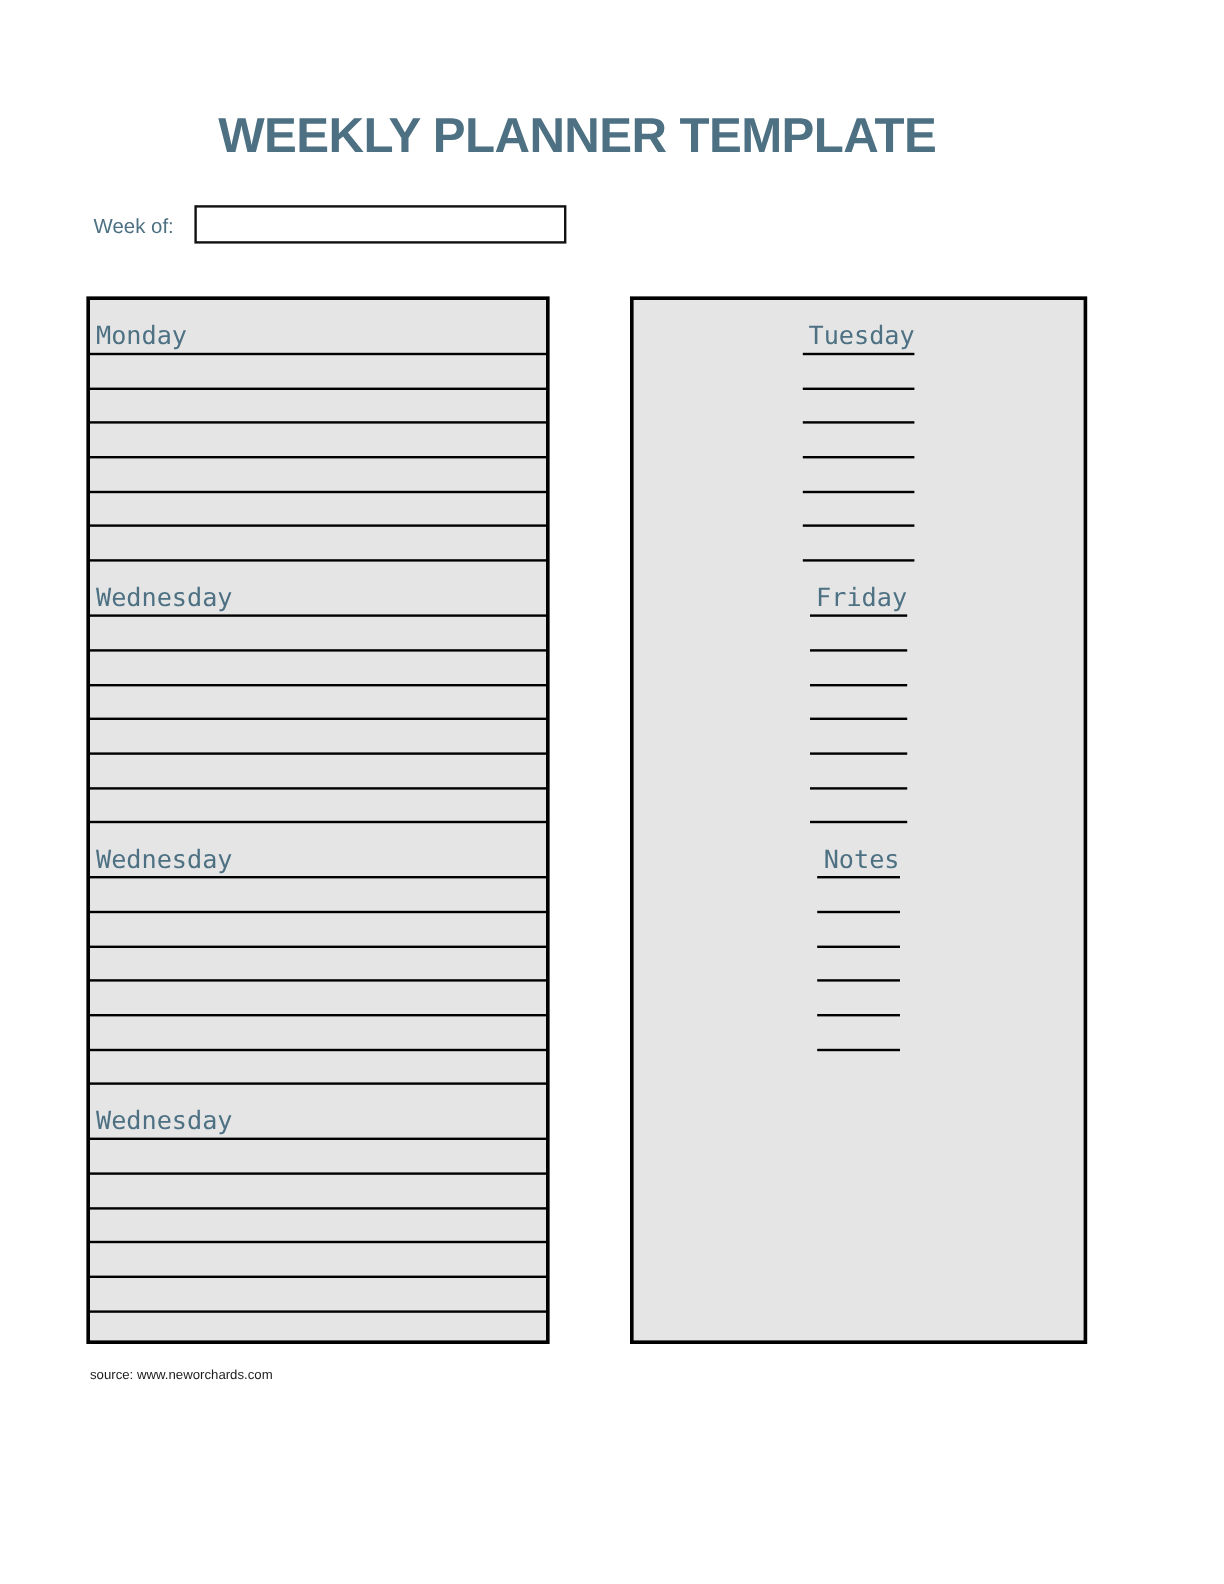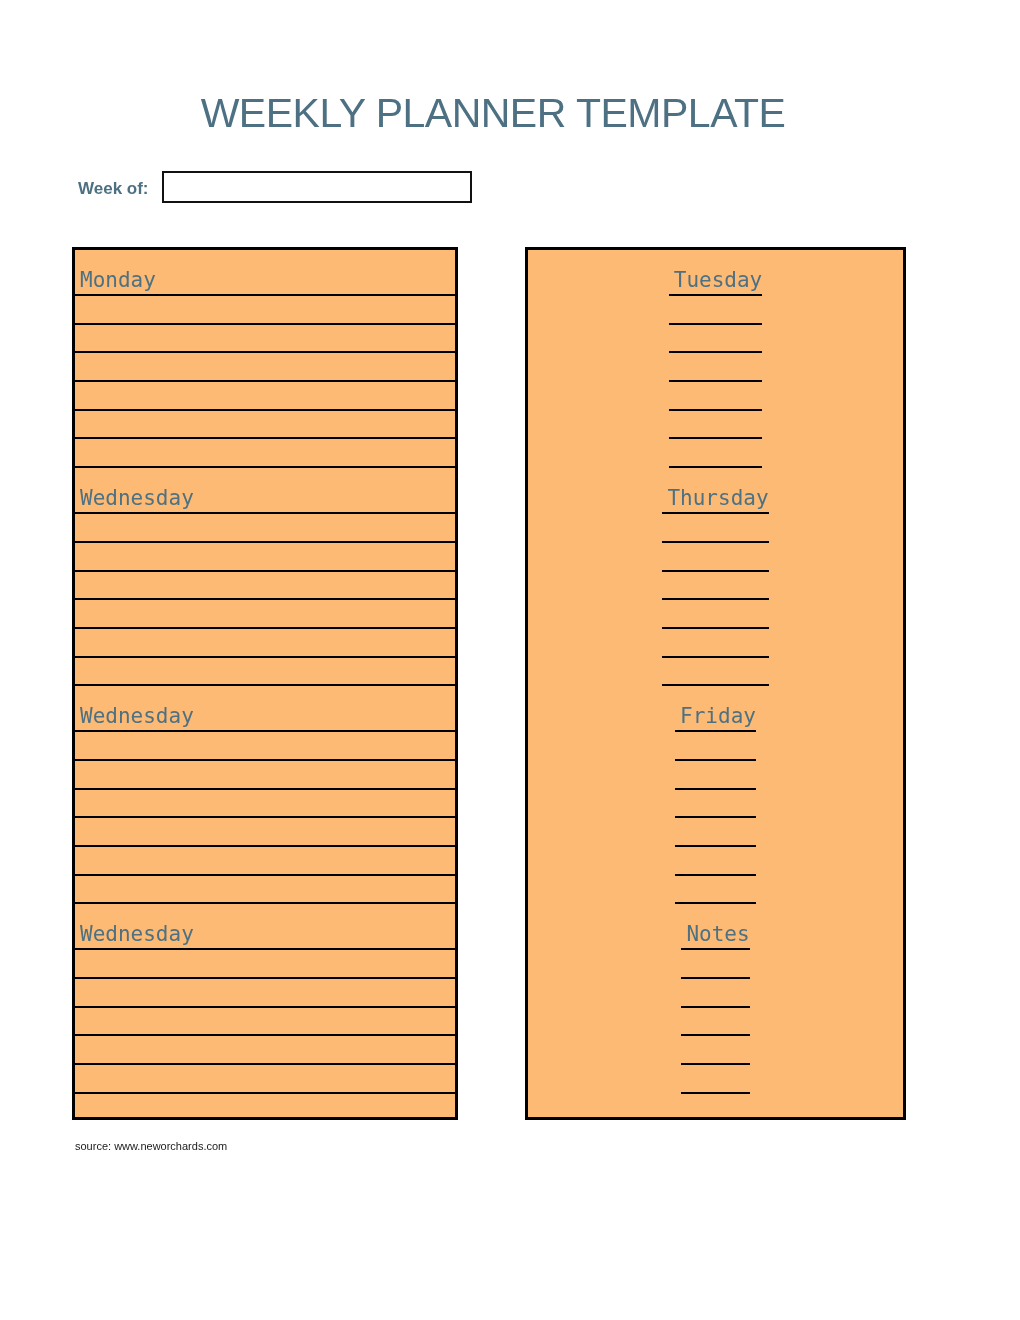--- a/index.html
+++ b/index.html
@@ -9,53 +9,52 @@
     font-family: "Liberation Sans", sans-serif;
   }
   .page {
     position: relative;
     width: 1020px; height: 1320px;
     background: #ffffff;
     overflow: hidden;
   }
   .page-title {
     position: absolute;
-    left: 76px; top: 90px; width: 834px;
+    left: 64px; top: 90px; width: 834px;
     text-align: center;
     font-size: 41px;
-    font-weight: normal;
+    font-weight: bold;
     letter-spacing: -0.5px;
     color: #4d7183;
   }
   .week-of-label {
     position: absolute;
     left: 78px; top: 179px;
     font-size: 17px;
     color: #4d7183;
-    font-weight: bold;
   }
   .week-of-input {
     position: absolute;
     left: 162px; top: 171px;
     width: 294px; height: 28px;
     border: 2px solid #111111;
     background: #ffffff;
     font-family: "Liberation Sans", sans-serif;
     font-size: 17px;
     padding: 0 6px;
     box-sizing: content-box;
     outline: none;
     border-radius: 0;
   }
   .planner-column {
     position: absolute;
     top: 247px;
     height: 867px;
     border: 3px solid #000000;
-    background: #fdba74;
+    background: #e5e5e5;
     display: flex;
     flex-direction: column;
   }
   .planner-column.left  { left: 72px;  width: 380px; }
   .planner-column.right { left: 525px; width: 375px; align-items: center; }
   .day-section { display: flex; flex-direction: column; }
   .day-header {
     height: 42px;
     border-bottom: 2px solid #000000;
     display: flex;
@@ -130,29 +129,20 @@
     <div class="day-section">
       <div class="day-header">Tuesday</div>
       <div class="ruled-line"></div>
       <div class="ruled-line"></div>
       <div class="ruled-line"></div>
       <div class="ruled-line"></div>
       <div class="ruled-line"></div>
       <div class="ruled-line"></div>
     </div>
     <div class="day-section">
-      <div class="day-header">Thursday</div>
-      <div class="ruled-line"></div>
-      <div class="ruled-line"></div>
-      <div class="ruled-line"></div>
-      <div class="ruled-line"></div>
-      <div class="ruled-line"></div>
-      <div class="ruled-line"></div>
-    </div>
-    <div class="day-section">
       <div class="day-header">Friday</div>
       <div class="ruled-line"></div>
       <div class="ruled-line"></div>
       <div class="ruled-line"></div>
       <div class="ruled-line"></div>
       <div class="ruled-line"></div>
       <div class="ruled-line"></div>
     </div>
     <div class="day-section">
       <div class="day-header">Notes</div>

